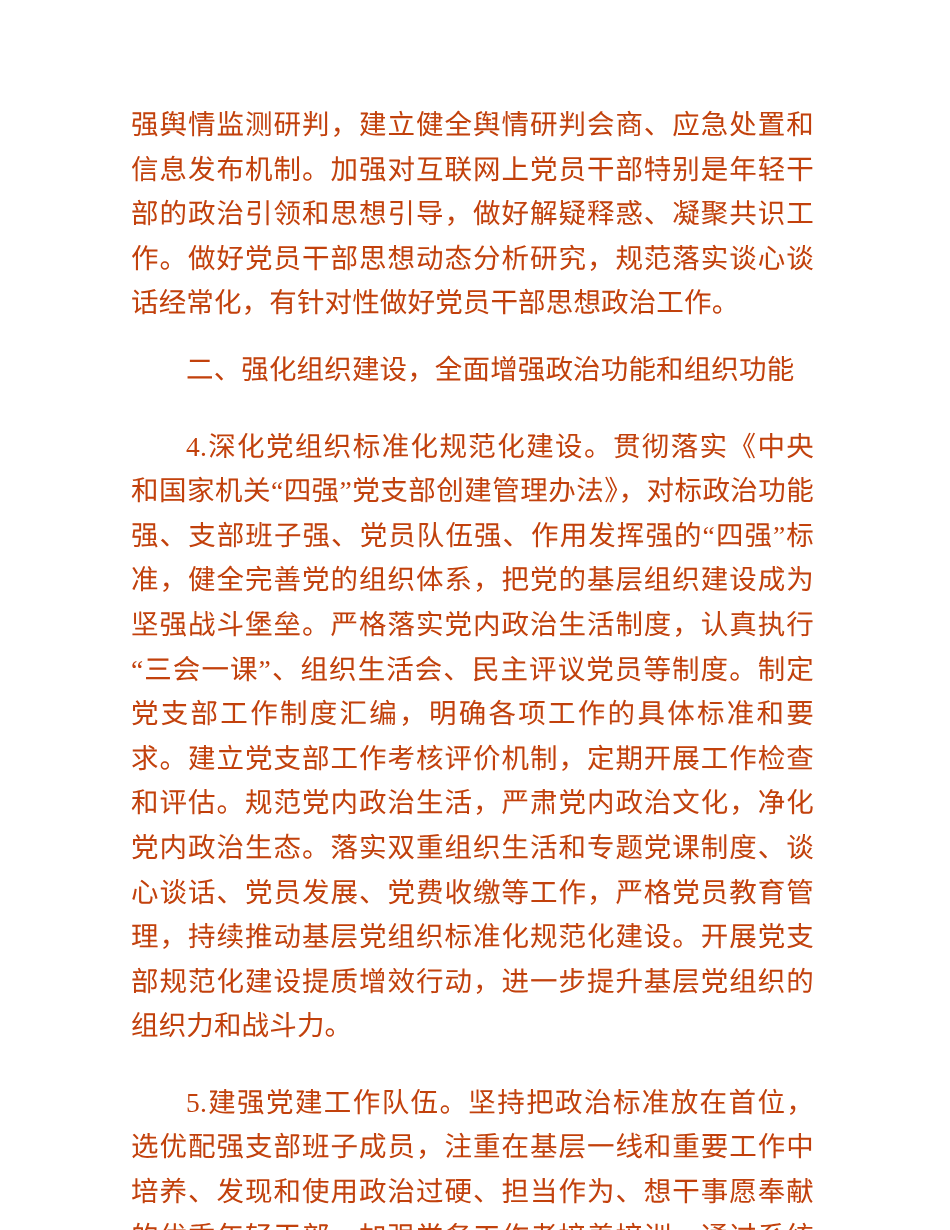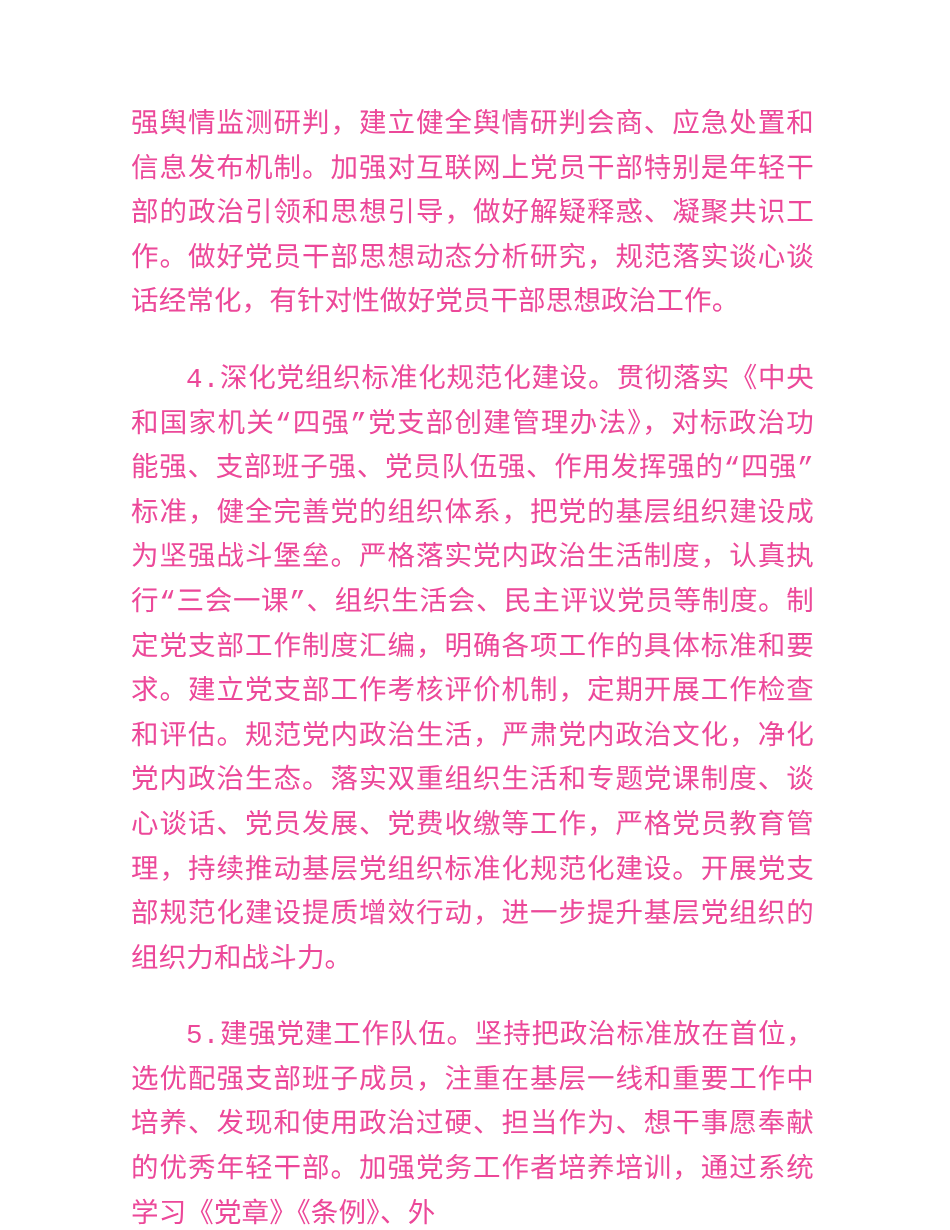--- a/index.html
+++ b/index.html
@@ -21,24 +21,24 @@
   .text-column {
     position: absolute;
     left: 131px;
     top: 103px;
     width: 683px;
   }
 
   .doc-para {
     margin: 0;
     padding: 0;
-    font-family: Liberation Mono, monospace;
+    font-family: Liberation Serif, serif;
     font-size: 27.5px;
     line-height: 44.6px;
-    color: #ec4899;
+    color: #c2410c;
     text-align: justify;
     text-justify: inter-ideograph;
     text-indent: 55px;
     letter-spacing: 0.15px;
     font-weight: 400;
     -webkit-font-smoothing: antialiased;
     word-break: break-all;
   }
 
   
@@ -62,20 +62,21 @@
 </style>
 </head>
 <body>
 
 <div class="page">
 
   <div class="text-column">
 
     <p class="doc-para continuation">强舆情监测研判，建立健全舆情研判会商、应急处置和信息发布机制。加强对互联网上党员干部特别是年轻干部的政治引领和思想引导，做好解疑释惑、凝聚共识工作。做好党员干部思想动态分析研究，规范落实谈心谈话经常化，有针对性做好党员干部思想政治工作。</p>
 
+    <p class="doc-para heading">二、强化组织建设，全面增强政治功能和组织功能</p>
 
     <p class="doc-para numbered">4.深化党组织标准化规范化建设。贯彻落实《中央和国家机关“四强”党支部创建管理办法》，对标政治功能强、支部班子强、党员队伍强、作用发挥强的“四强”标准，健全完善党的组织体系，把党的基层组织建设成为坚强战斗堡垒。严格落实党内政治生活制度，认真执行“三会一课”、组织生活会、民主评议党员等制度。制定党支部工作制度汇编，明确各项工作的具体标准和要求。建立党支部工作考核评价机制，定期开展工作检查和评估。规范党内政治生活，严肃党内政治文化，净化党内政治生态。落实双重组织生活和专题党课制度、谈心谈话、党员发展、党费收缴等工作，严格党员教育管理，持续推动基层党组织标准化规范化建设。开展党支部规范化建设提质增效行动，进一步提升基层党组织的组织力和战斗力。</p>
 
     <p class="doc-para numbered">5.建强党建工作队伍。坚持把政治标准放在首位，选优配强支部班子成员，注重在基层一线和重要工作中培养、发现和使用政治过硬、担当作为、想干事愿奉献的优秀年轻干部。加强党务工作者培养培训，通过系统学习《党章》《条例》、外</p>
 
   </div>
 
 </div>
 
 </body></html>

